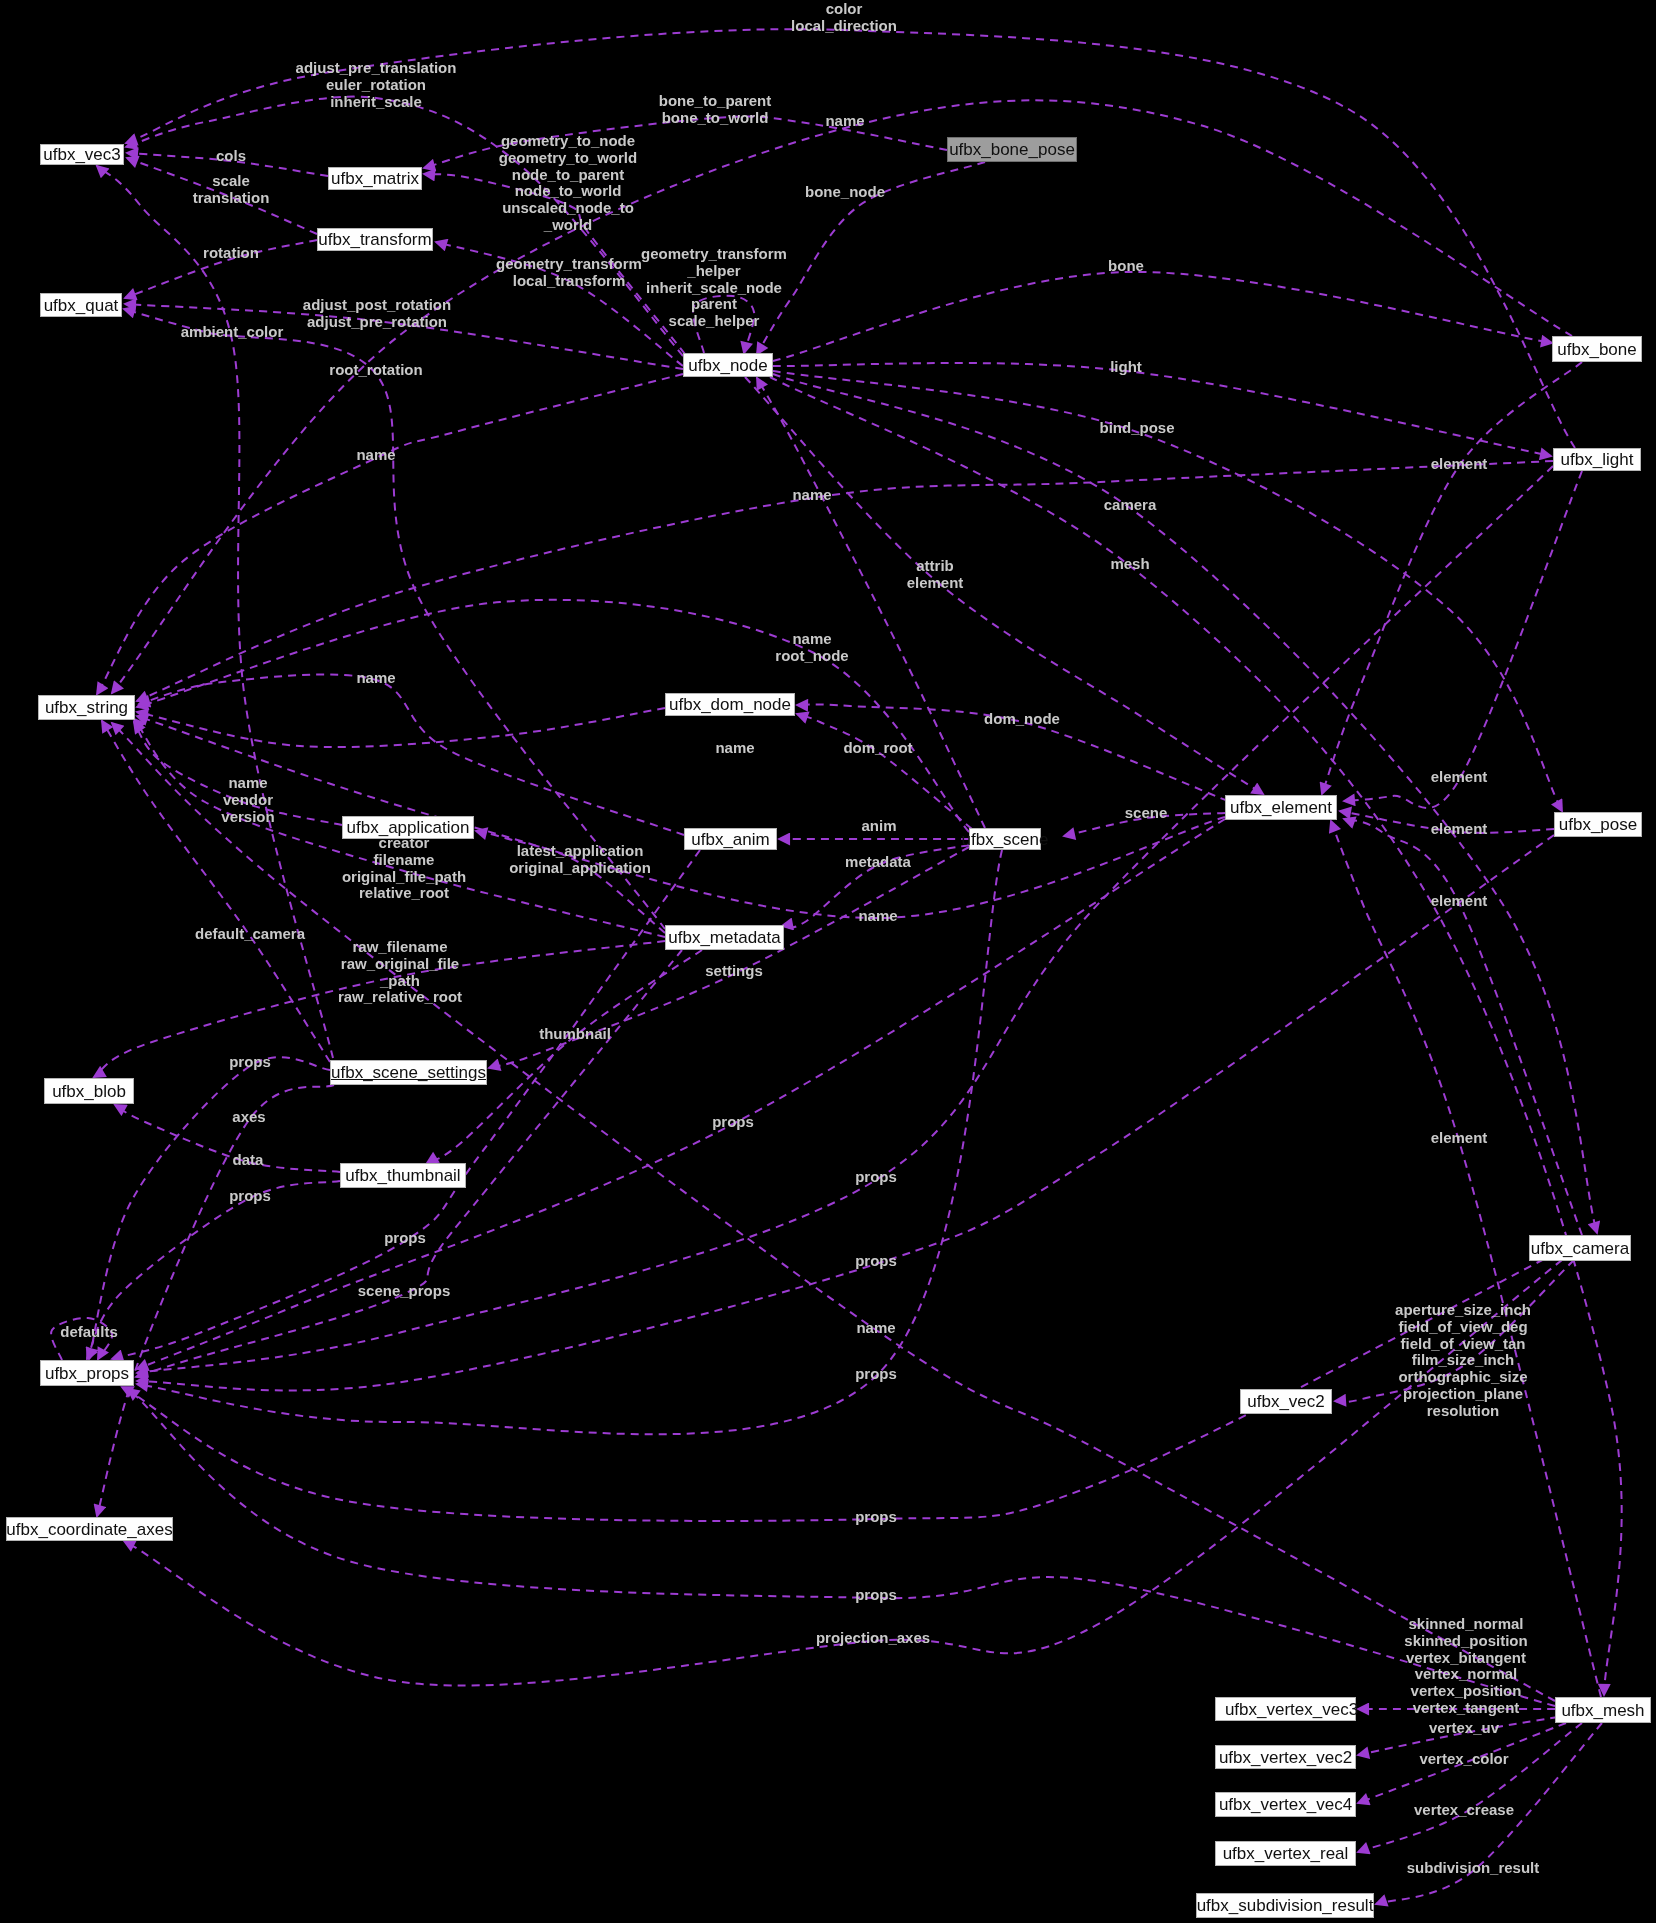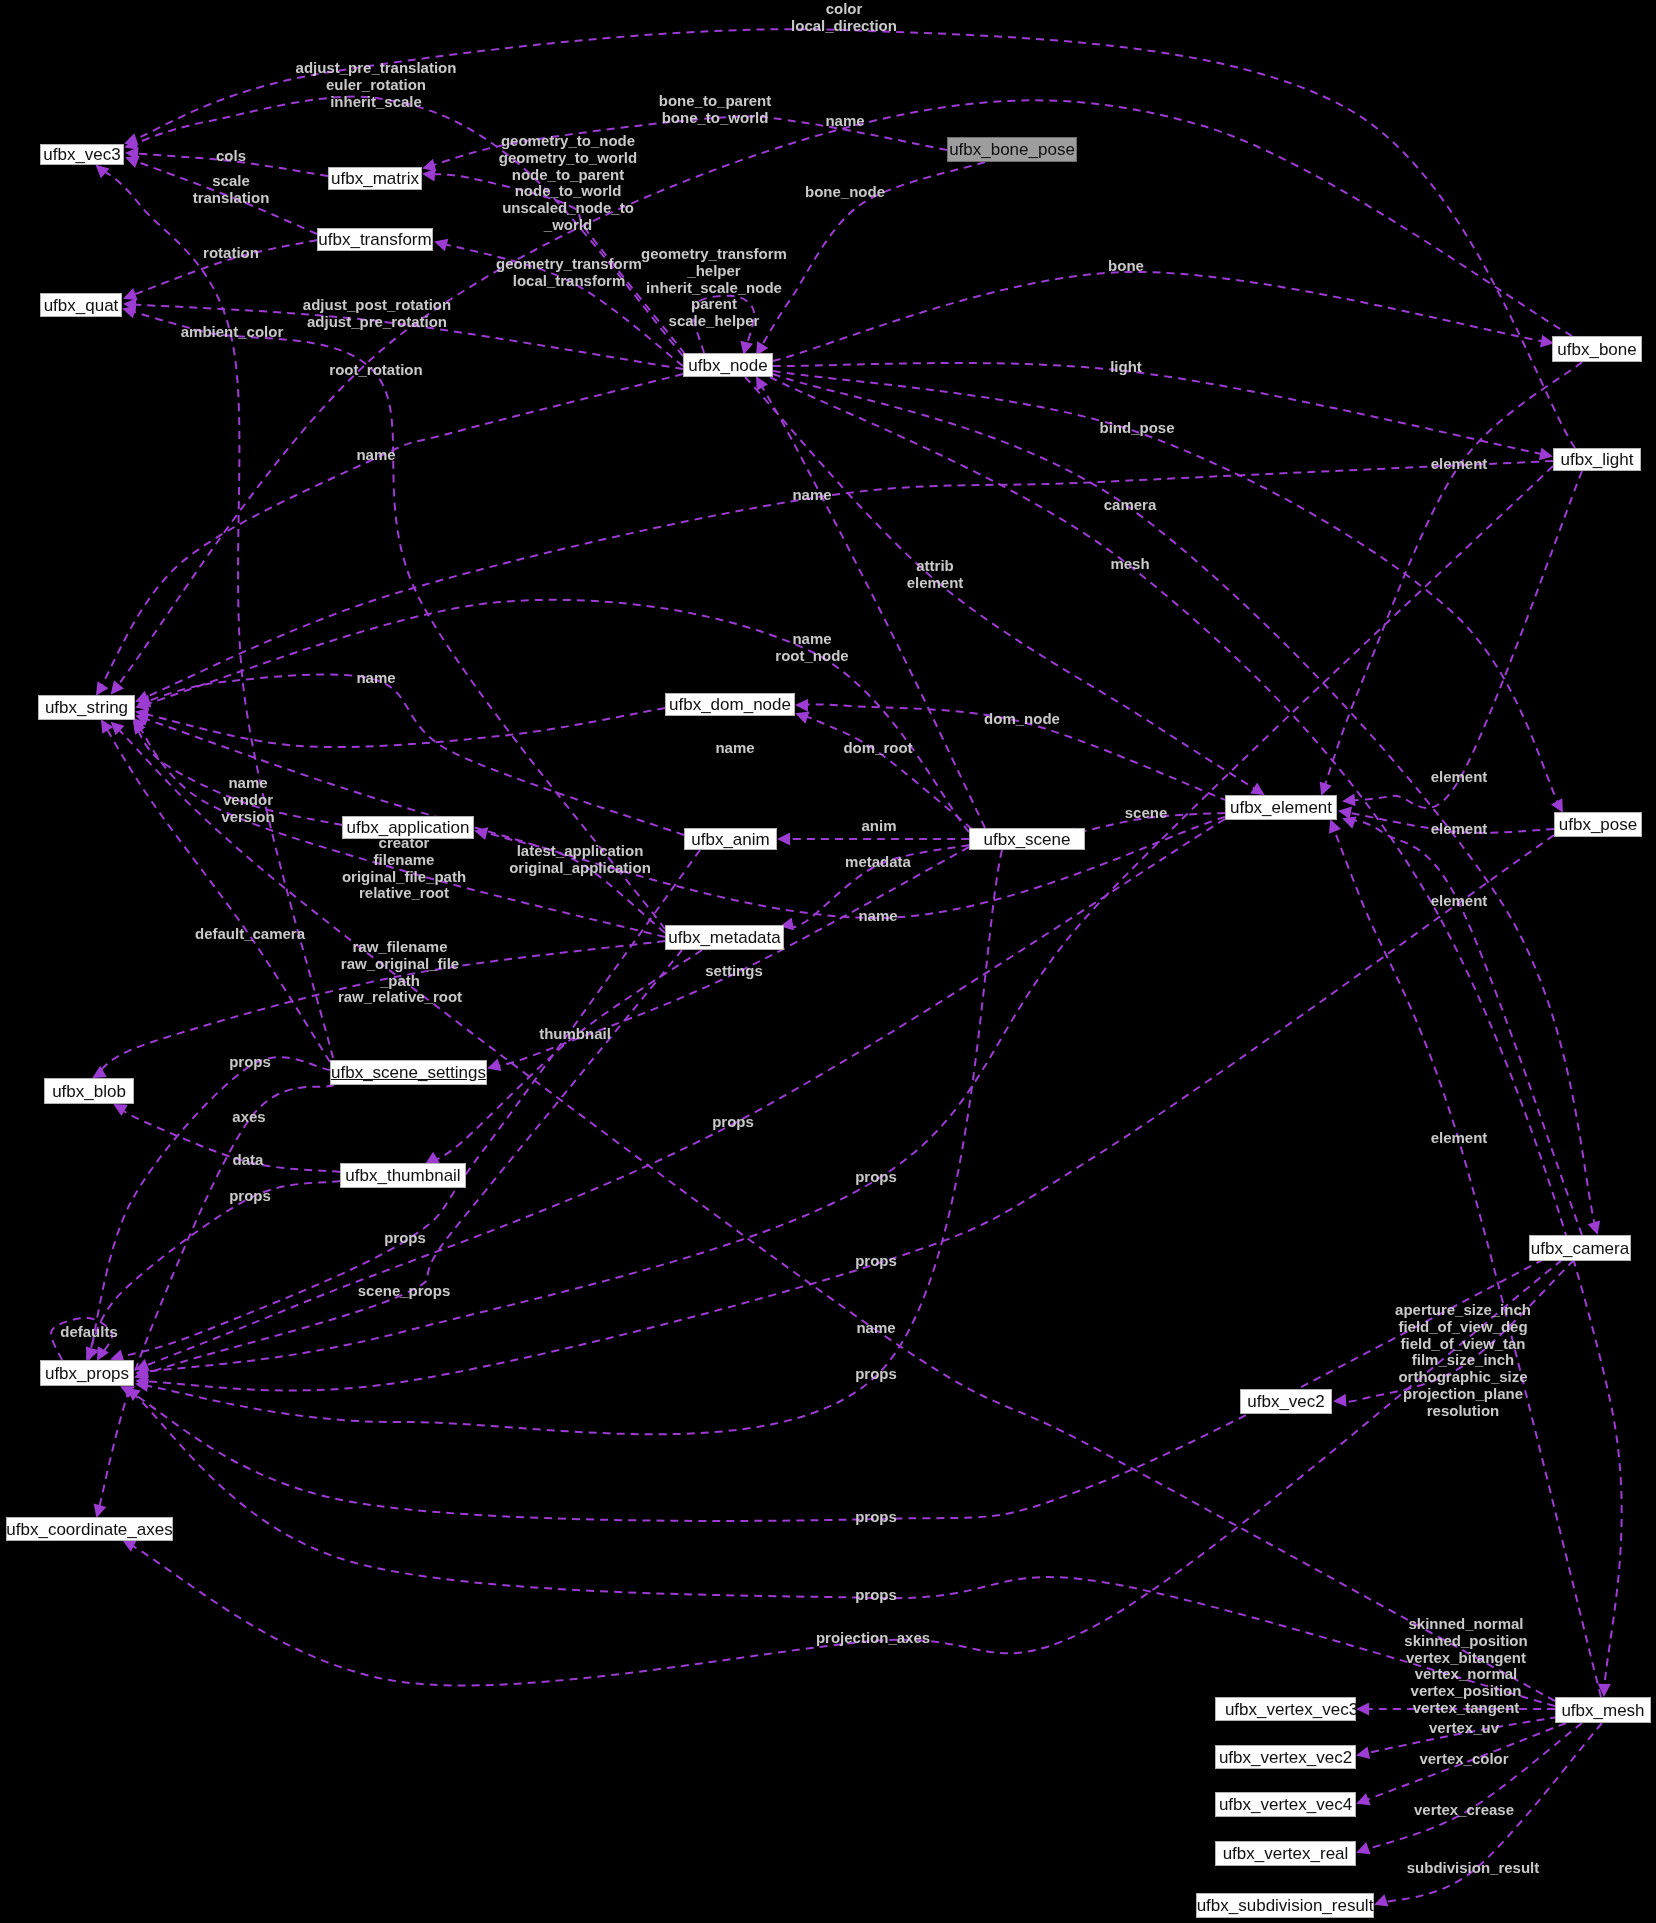--- a/index.html
+++ b/index.html
@@ -96,21 +96,21 @@
       <div class="node" style="left: 317px; top: 228px; width: 116px; height: 23px;">ufbx_transform</div>
       <div class="node" style="left: 40px; top: 293px; width: 82px; height: 24px;">ufbx_quat</div>
       <div class="node highlight" style="left: 947px; top: 137px; width: 130px; height: 25px;">ufbx_bone_pose</div>
       <div class="node" style="left: 683px; top: 353px; width: 90px; height: 24px;">ufbx_node</div>
       <div class="node" style="left: 1552px; top: 336px; width: 90px; height: 26px;">ufbx_bone</div>
       <div class="node" style="left: 1553px; top: 448px; width: 88px; height: 23px;">ufbx_light</div>
       <div class="node" style="left: 38px; top: 695px; width: 97px; height: 25px;">ufbx_string</div>
       <div class="node" style="left: 665px; top: 693px; width: 130px; height: 23px;">ufbx_dom_node</div>
       <div class="node" style="left: 342px; top: 816px; width: 132px; height: 23px;">ufbx_application</div>
       <div class="node" style="left: 684px; top: 828px; width: 93px; height: 22px;">ufbx_anim</div>
-      <div class="node" style="left: 969px; top: 828px; width: 116px; height: 22px;">ufbx_scene</div>
+      <div class="node" style="left: 969px; top: 828px; width: 72px; height: 22px;">ufbx_scene</div>
       <div class="node" style="left: 1225px; top: 795px; width: 112px; height: 25px;">ufbx_element</div>
       <div class="node" style="left: 1554px; top: 812px; width: 88px; height: 25px;">ufbx_pose</div>
       <div class="node" style="left: 665px; top: 925px; width: 119px; height: 25px;">ufbx_metadata</div>
       <div class="node" style="left: 44px; top: 1078px; width: 90px; height: 26px;">ufbx_blob</div>
       <div class="node" style="left: 330px; top: 1060px; width: 157px; height: 25px; text-decoration: underline;">ufbx_scene_settings</div>
       <div class="node" style="left: 340px; top: 1163px; width: 126px; height: 25px;">ufbx_thumbnail</div>
       <div class="node" style="left: 40px; top: 1360px; width: 94px; height: 26px;">ufbx_props</div>
       <div class="node" style="left: 6px; top: 1517px; width: 167px; height: 24px;">ufbx_coordinate_axes</div>
       <div class="node" style="left: 1240px; top: 1389px; width: 92px; height: 25px;">ufbx_vec2</div>
       <div class="node" style="left: 1529px; top: 1235px; width: 102px; height: 26px;">ufbx_camera</div>

